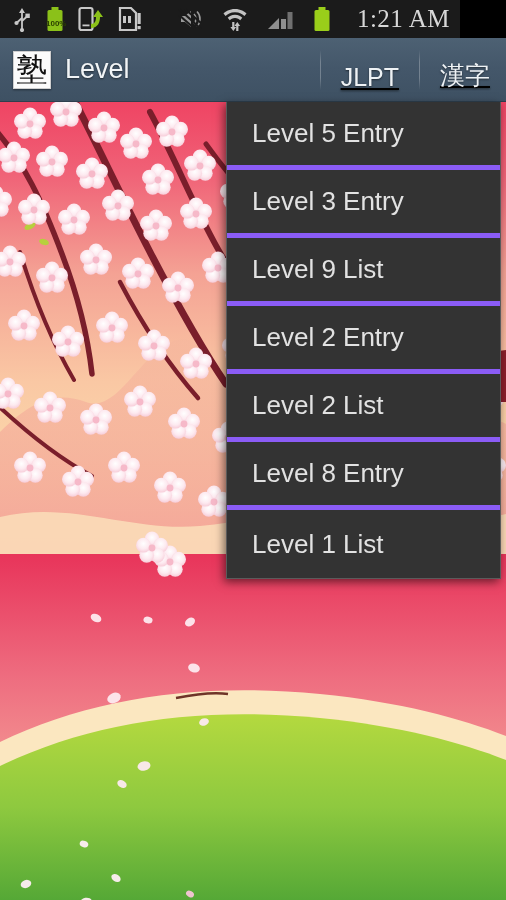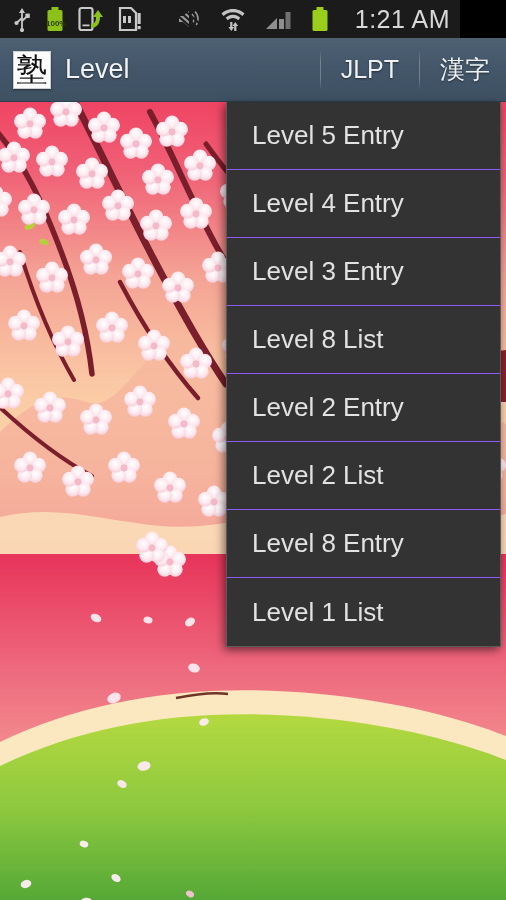--- a/index.html
+++ b/index.html
@@ -12,21 +12,21 @@
 
   
   .status-bar{
     position:absolute; top:0; left:0;
     width:460px; height:38px;
     background:#1b1b1b;
     display:flex; align-items:center;
     padding:0 10px 0 12px;
   }
   .status-left{ display:flex; align-items:center; gap:14px; }
-  .status-right{ margin-left:auto; display:flex; align-items:center; gap:20px; }
+  .status-right{ margin-left:auto; display:flex; align-items:center; gap:20px;font-family:Liberation Serif, serif; }
   .sicon{ display:block; }
   .status-clock{
     color:#d8d8d8; font-size:25px; letter-spacing:0.5px;
     margin-left:6px; font-weight:400;
   }
   .batt-pct{
     position:absolute; font-size:8px; color:#2b4000; font-weight:bold;
     left:0; right:0; text-align:center; bottom:4px; pointer-events:none;
   }
   .batt-wrap{ position:relative; display:inline-block; }
@@ -48,21 +48,21 @@
     display:flex; align-items:center; justify-content:center;
     color:#111; font-size:31px; line-height:1;
     font-family:"DejaVu Sans", sans-serif;
     overflow:hidden;
   }
   .app-title{
     color:#f1f4f6; font-size:27px; margin-left:14px;
     text-shadow:0 1px 2px rgba(0,0,0,.5);
     font-weight:400;
   }
-  .ab-actions{ margin-left:auto; display:flex; align-items:center; height:44px; }
+  .ab-actions{ margin-left:auto; display:flex; align-items:flex-end; height:44px;text-decoration:underline; }
   .ab-divider{
     width:1px; align-self:center; height:40px;
     background:linear-gradient(180deg,rgba(255,255,255,0) 0%,rgba(255,255,255,.26) 30%,rgba(255,255,255,.26) 70%,rgba(255,255,255,0) 100%);
     margin:0 2px;
   }
   .ab-btn{
     display:flex; align-items:center; justify-content:center;
     padding:0 18px;
     color:#eef2f5; font-size:25px;
     text-shadow:0 1px 2px rgba(0,0,0,.5);
@@ -88,21 +88,21 @@
     border-top:none;
     box-shadow:-2px 3px 9px rgba(0,0,0,.55);
     z-index:30;
   }
   .menu-item{
     height:68px;
     display:flex; align-items:center;
     padding-left:25px;
     color:#e2e2e2;
     font-size:26px;
-    border-bottom:1px solid #8b5cf6;
+    border-bottom:5px solid #8b5cf6;
     cursor:pointer;
     white-space:nowrap;
   }
   .menu-item:last-child{ border-bottom:none; }
 </style>
 </head>
 <body>
 
 <div class="wallpaper">
   <svg class="wp-svg" viewBox="0 0 506 798" xmlns="http://www.w3.org/2000/svg">
@@ -384,20 +384,19 @@
   <div class="ab-actions">
     <div class="ab-divider"></div>
     <div class="ab-btn">JLPT</div>
     <div class="ab-divider"></div>
     <div class="ab-btn kanji">漢字</div>
   </div>
 </div>
 
 <div class="menu">
   <div class="menu-item">Level 5 Entry</div>
-  <div class="menu-item">Level 4 Entry</div>
   <div class="menu-item">Level 3 Entry</div>
-  <div class="menu-item">Level 8 List</div>
+  <div class="menu-item">Level 9 List</div>
   <div class="menu-item">Level 2 Entry</div>
   <div class="menu-item">Level 2 List</div>
   <div class="menu-item">Level 8 Entry</div>
   <div class="menu-item">Level 1 List</div>
 </div>
 
 </body></html>

